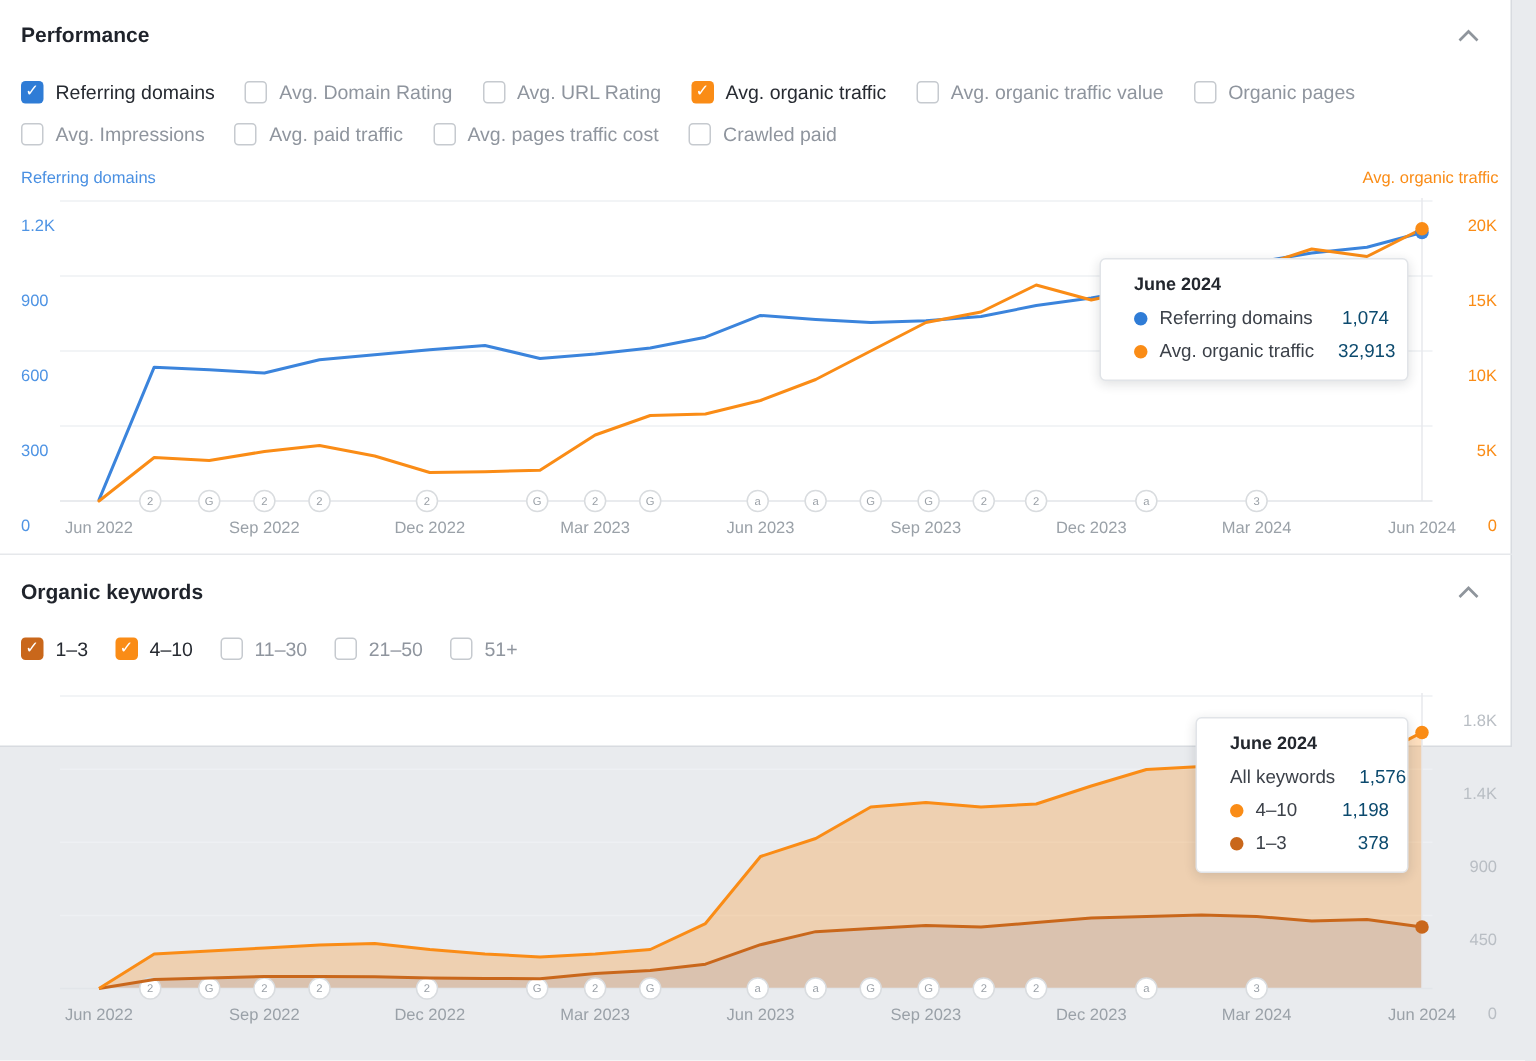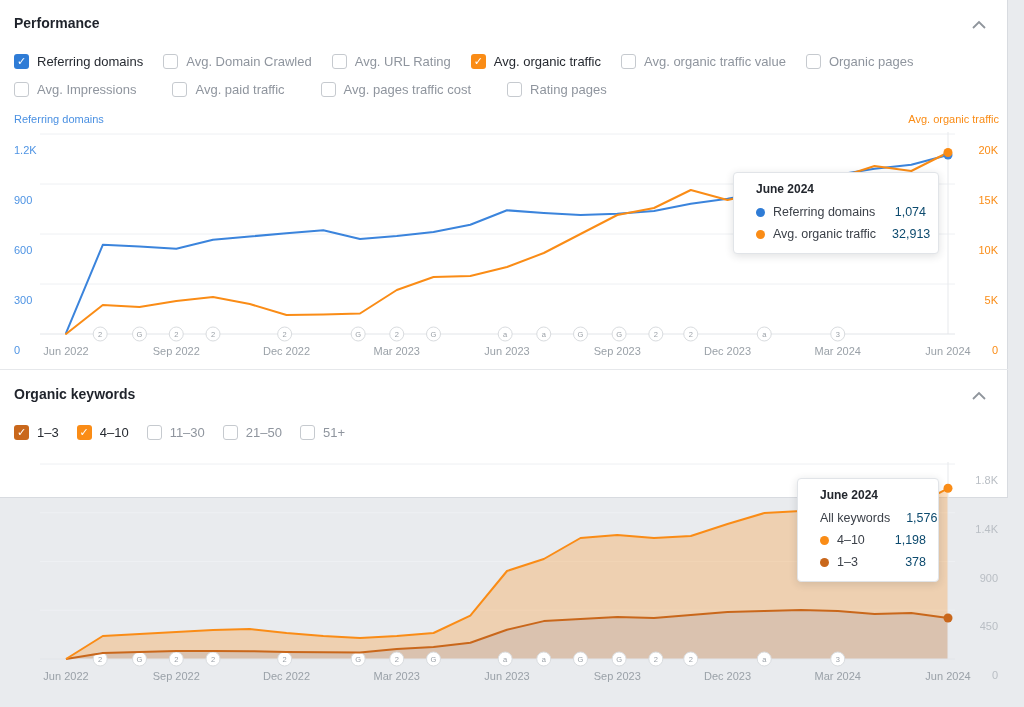--- a/index.html
+++ b/index.html
@@ -53,55 +53,55 @@
     </svg>
   </div>
 
   <div class="cb-row" style="top:53px; gap:20px">
       <label class="cb checked">
         <span class="box" style="background: rgb(47, 124, 214);">✓</span>
         <span class="lbl">Referring domains</span>
       </label>
       <label class="cb">
         <span class="box"></span>
-        <span class="lbl">Avg. Domain Crawled</span>
+        <span class="lbl">Avg. Domain Rating</span>
       </label>
       <label class="cb">
         <span class="box"></span>
         <span class="lbl">Avg. URL Rating</span>
       </label>
       <label class="cb checked">
         <span class="box" style="background: rgb(250, 140, 22);">✓</span>
         <span class="lbl">Avg. organic traffic</span>
       </label>
       <label class="cb">
         <span class="box"></span>
         <span class="lbl">Avg. organic traffic value</span>
       </label>
       <label class="cb">
         <span class="box"></span>
         <span class="lbl">Organic pages</span>
       </label>
     </div>
-  <div class="cb-row" style="top:81px; gap:36px">
+  <div class="cb-row" style="top:81px; gap:20px">
       <label class="cb">
         <span class="box"></span>
         <span class="lbl">Avg. Impressions</span>
       </label>
       <label class="cb">
         <span class="box"></span>
         <span class="lbl">Avg. paid traffic</span>
       </label>
       <label class="cb">
         <span class="box"></span>
         <span class="lbl">Avg. pages traffic cost</span>
       </label>
       <label class="cb">
         <span class="box"></span>
-        <span class="lbl">Rating pages</span>
+        <span class="lbl">Crawled paid</span>
       </label>
     </div>
 
   <div class="axis-title left">Referring domains</div>
   <div class="axis-title right">Avg. organic traffic</div>
 
   <svg class="chart" id="perf-chart" style="top:126px" height="238" viewBox="0 126 1008 238">
       <line x1="40" x2="955" y1="284" y2="284" stroke="#eef0f3" stroke-width="1"></line>
       <line x1="40" x2="955" y1="234" y2="234" stroke="#eef0f3" stroke-width="1"></line>
       <line x1="40" x2="955" y1="184" y2="184" stroke="#eef0f3" stroke-width="1"></line>

